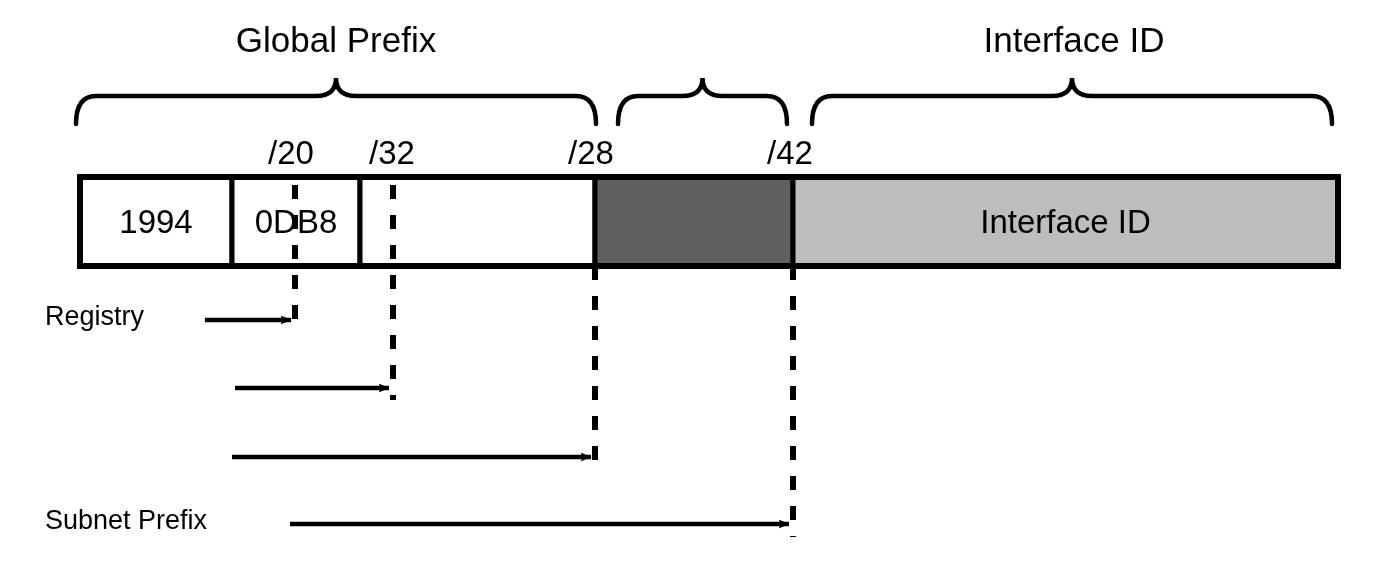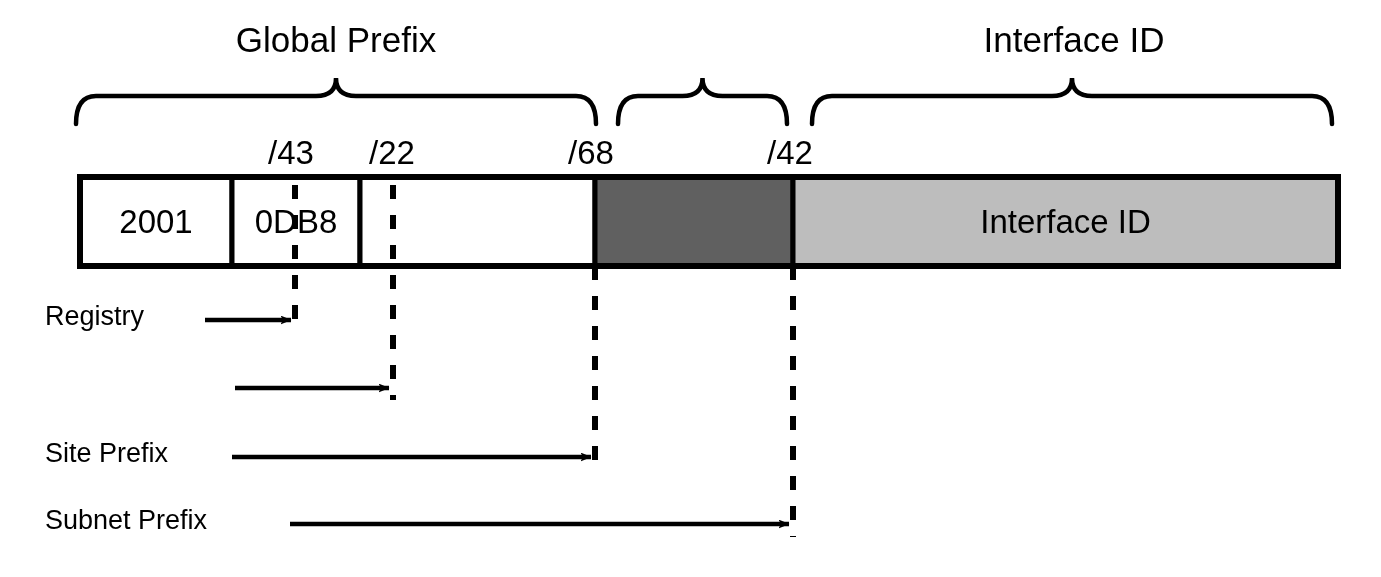--- a/index.html
+++ b/index.html
@@ -84,26 +84,25 @@
         <line x1="205" y1="320" x2="291" y2="320" stroke="#000000" stroke-width="4.5" marker-end="url(#arrowhead)"></line>
         <line x1="235" y1="388" x2="389" y2="388" stroke="#000000" stroke-width="4.5" marker-end="url(#arrowhead)"></line>
         <line x1="232" y1="457" x2="591" y2="457" stroke="#000000" stroke-width="4.5" marker-end="url(#arrowhead)"></line>
         <line x1="290" y1="524" x2="789" y2="524" stroke="#000000" stroke-width="4.5" marker-end="url(#arrowhead)"></line>
       </g>
   </svg>
 
   <div class="txt group-title ctr" style="top: 22px; left: 336px;">Global Prefix</div>
   <div class="txt group-title ctr" style="top: 22px; left: 1074px;">Interface ID</div>
 
-  <div class="txt tick-label ctr" style="top: 136px; left: 291px;">/43</div>
-  <div class="txt tick-label ctr" style="top: 136px; left: 392px;">/22</div>
-  <div class="txt tick-label ctr" style="top: 136px; left: 591px;">/68</div>
+  <div class="txt tick-label ctr" style="top: 136px; left: 291px;">/20</div>
+  <div class="txt tick-label ctr" style="top: 136px; left: 392px;">/32</div>
+  <div class="txt tick-label ctr" style="top: 136px; left: 591px;">/28</div>
   <div class="txt tick-label ctr" style="top: 136px; left: 790px;">/42</div>
 
-  <div class="txt cell-label ctr" style="top: 205px; left: 156px;">2001</div>
+  <div class="txt cell-label ctr" style="top: 205px; left: 156px;">1994</div>
   <div class="txt cell-label ctr" style="top: 205px; left: 296px;">0DB8</div>
   <div class="txt cell-label ctr" style="top: 205px; left: 1065.5px;">Interface ID</div>
 
   <div class="txt arrow-label" style="left: 45px; top: 303px;">Registry</div>
-  <div class="txt arrow-label" style="left: 45px; top: 440px;">Site Prefix</div>
   <div class="txt arrow-label" style="left: 45px; top: 507px;">Subnet Prefix</div>
 
 </div>
 
 </body></html>

